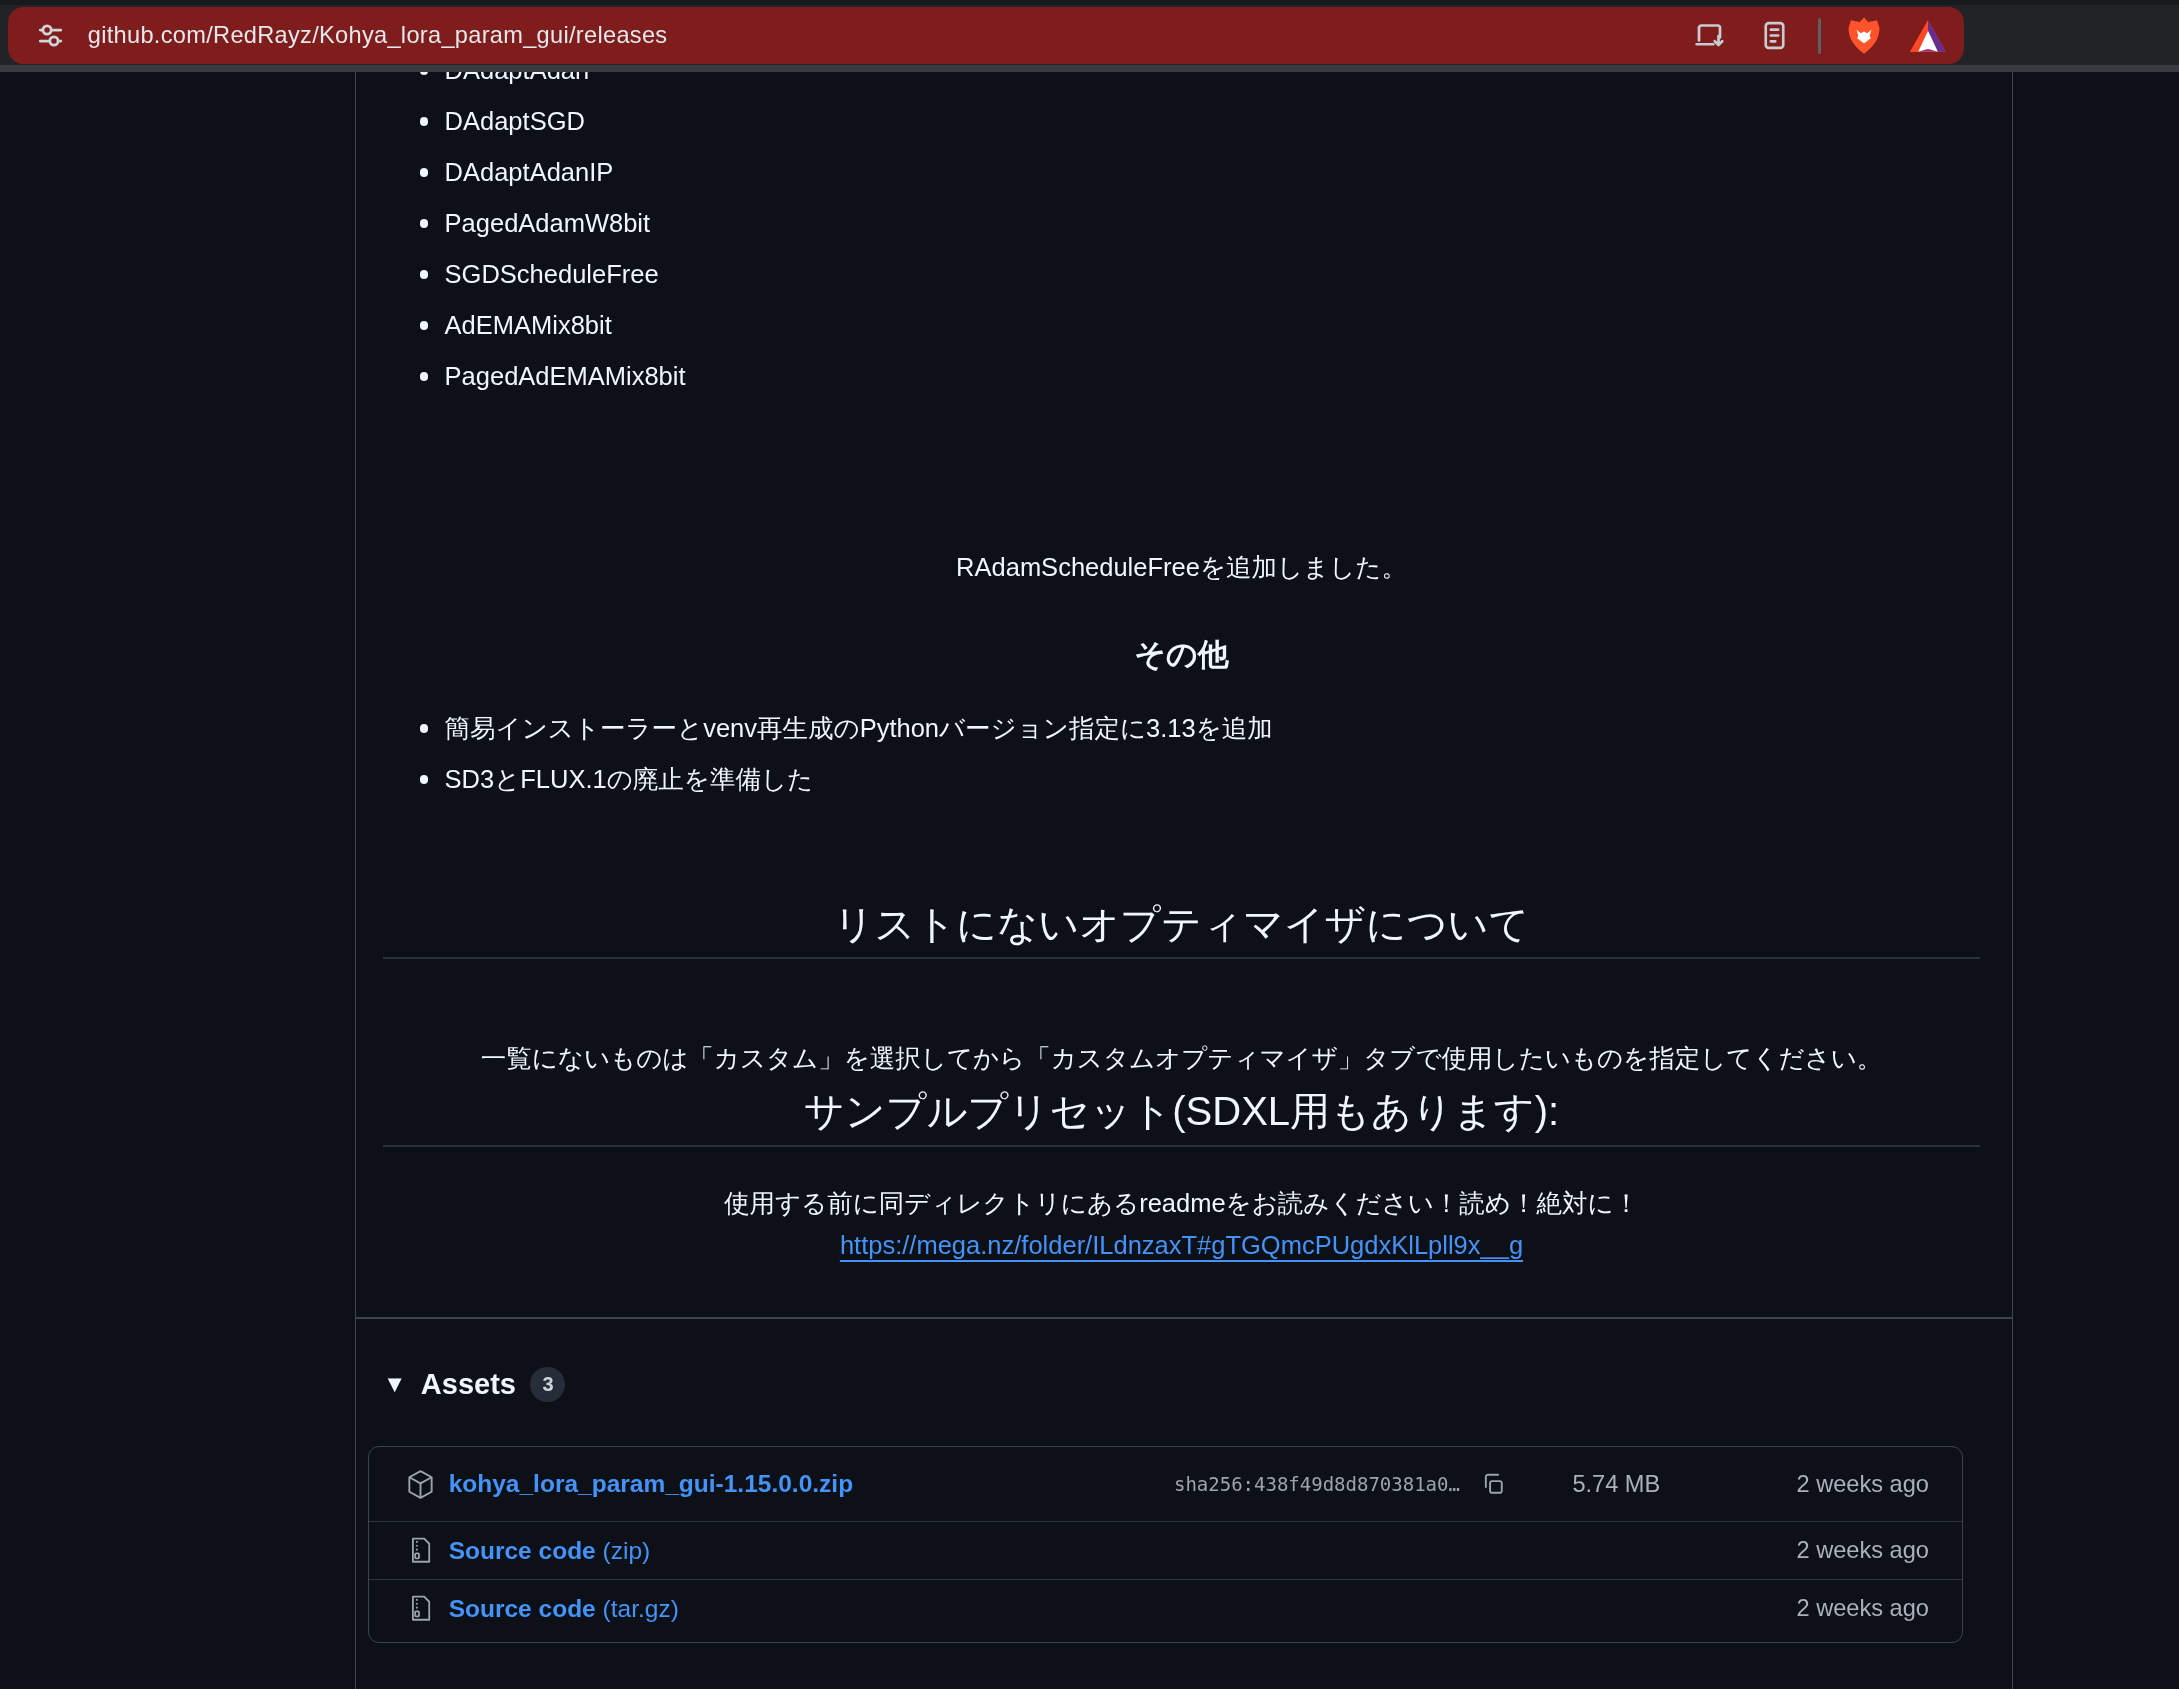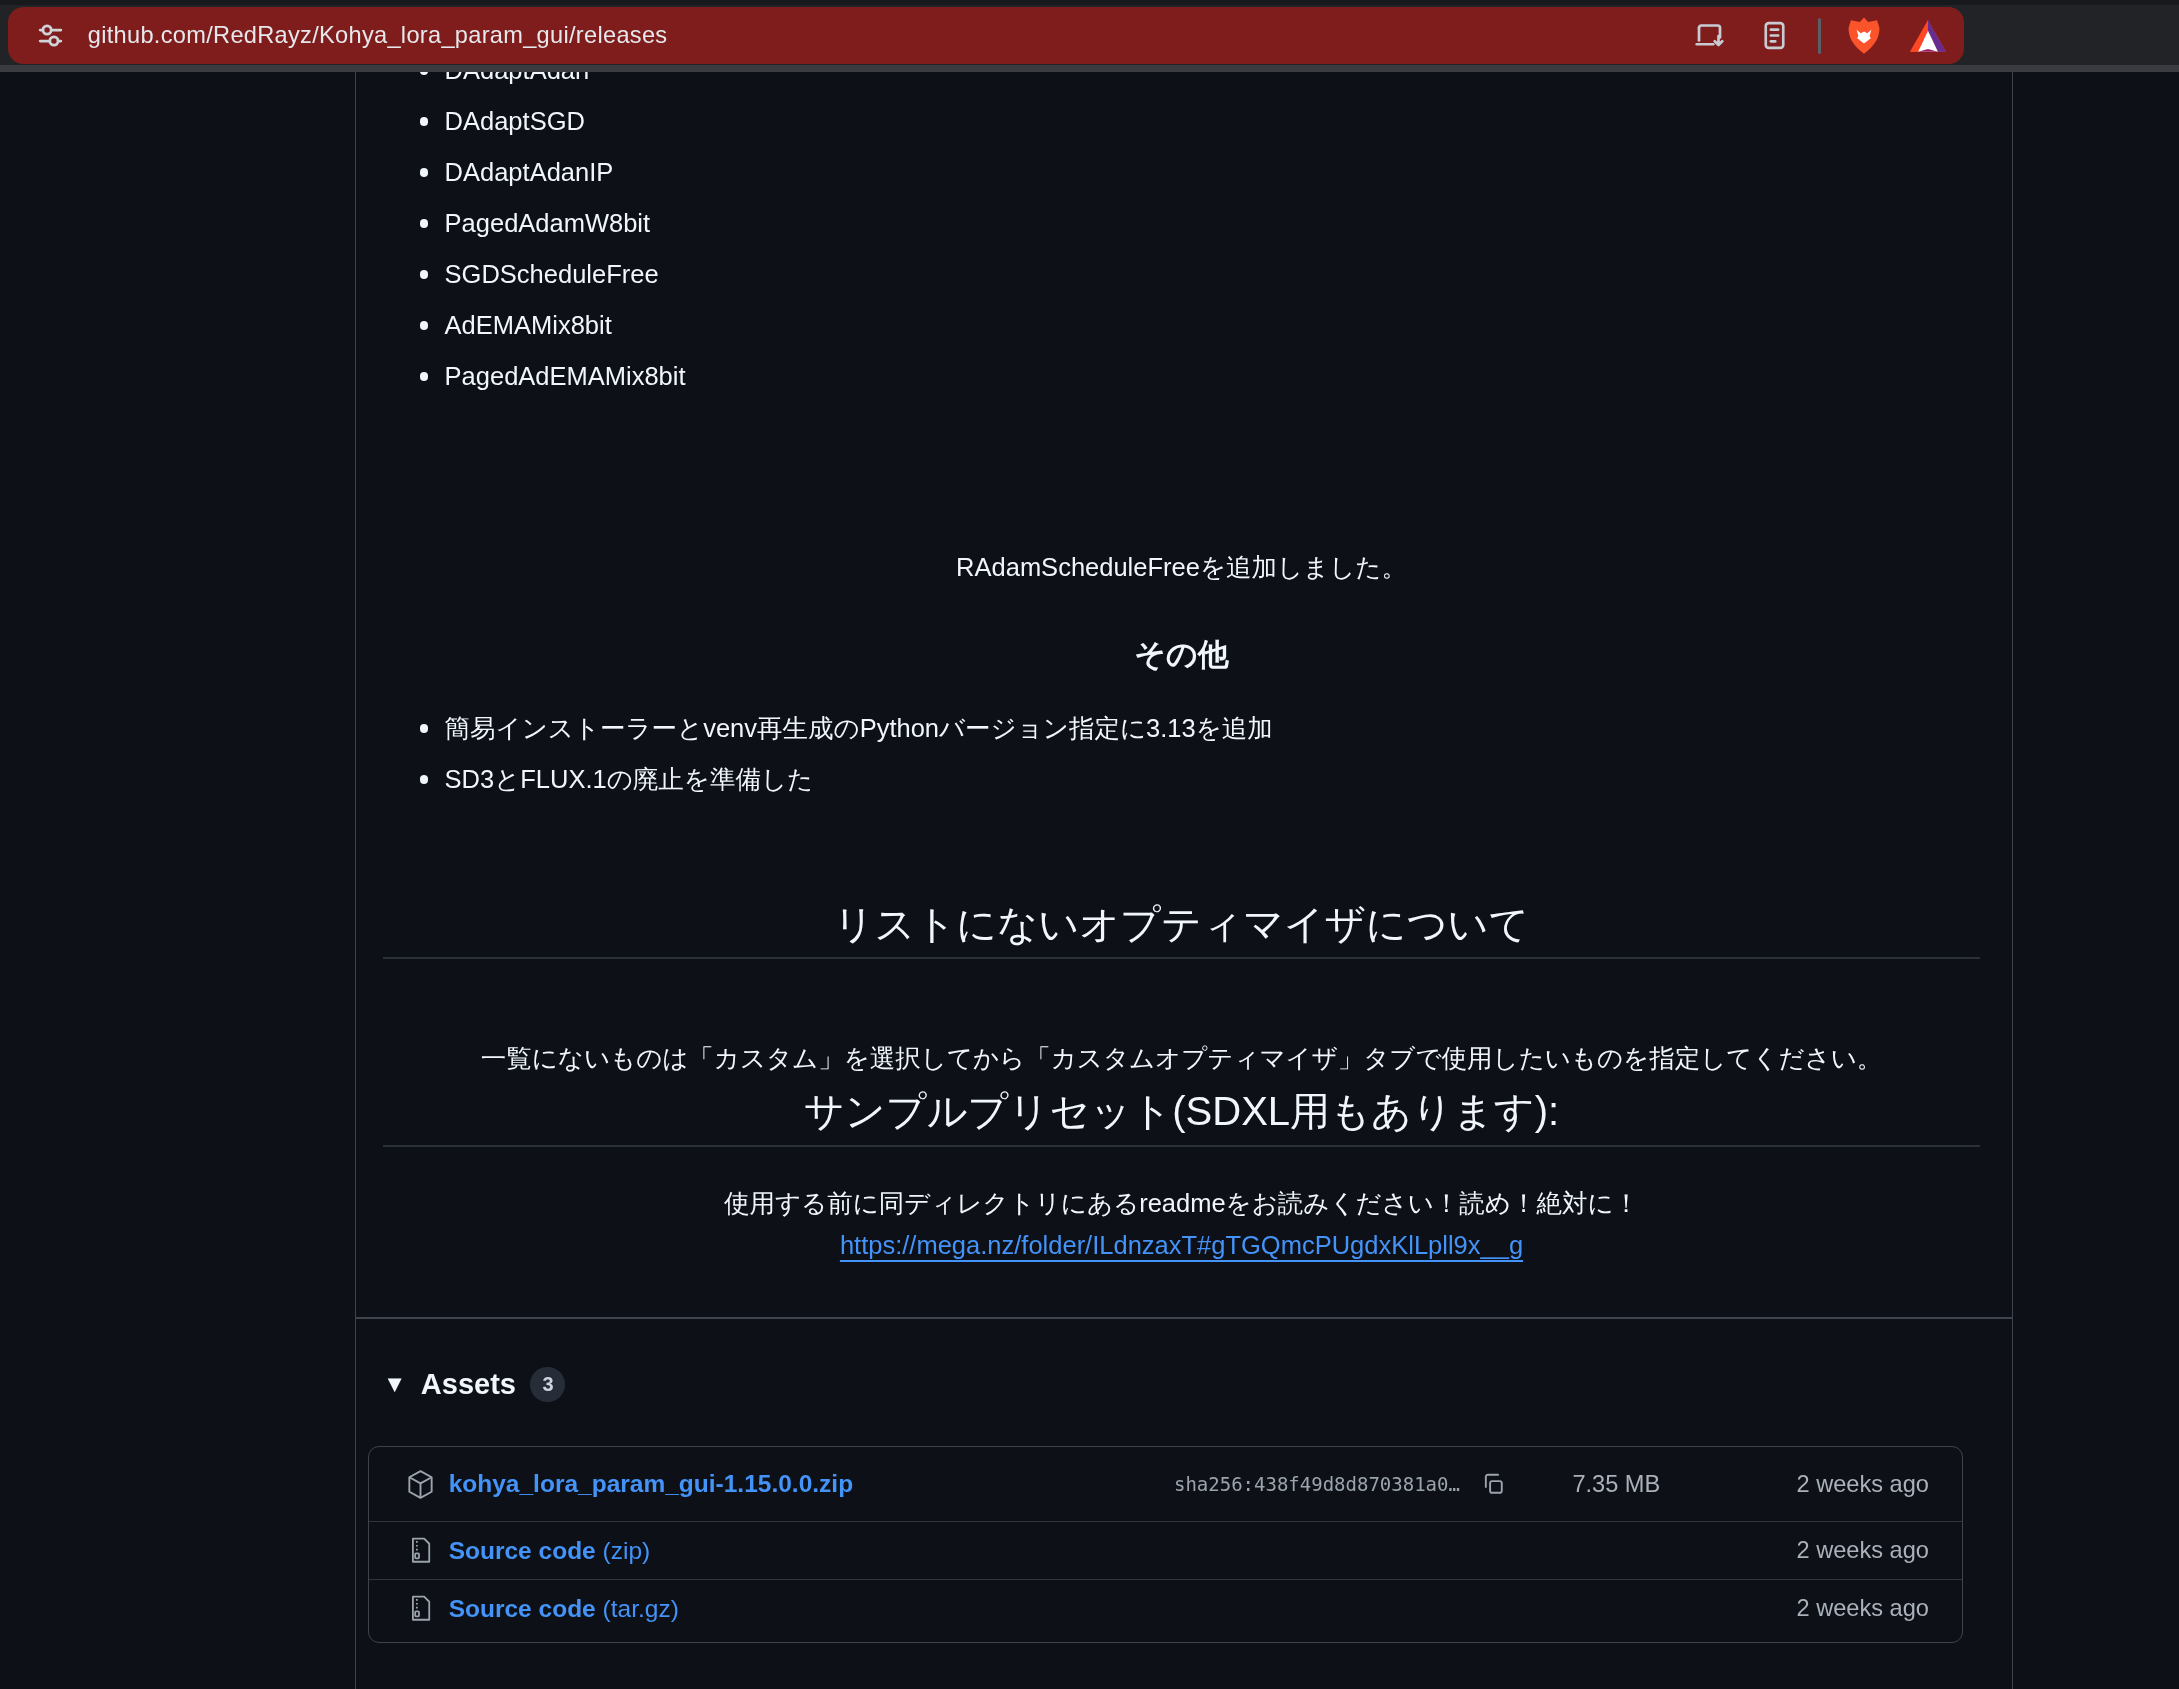--- a/index.html
+++ b/index.html
@@ -166,21 +166,21 @@
         </span>
         <a class="asset-name">kohya_lora_param_gui-1.15.0.0.zip</a>
         <span class="asset-grow"></span>
         <span class="asset-sha">sha256:438f49d8d870381a0…</span>
         <span class="copy-btn">
           <svg width="25.5" height="25.5" viewBox="0 0 24 24" fill="none" stroke="#9ba3ad" stroke-width="1.8" stroke-linecap="round" stroke-linejoin="round">
             <rect x="9.5" y="9.5" width="11" height="11" rx="2"></rect>
             <path d="M5.5 15 V5.5 a2 2 0 0 1 2 -2 H17"></path>
           </svg>
         </span>
-        <span class="asset-size">7.35 MB</span>
+        <span class="asset-size">5.74 MB</span>
         <span class="asset-age">2 weeks ago</span>
       </div>
 
       <div class="asset-row row-2">
         <span class="asset-icon">
           <svg width="23.6" height="27" viewBox="0 0 20 24" fill="none" stroke="#9ba3ad" stroke-width="1.6" stroke-linejoin="round">
             <path d="M3 1.5 h10 l4.5 4.5 v16 h-14.5 z"></path>
             <path d="M6.5 3.5 v1.5 M6.5 7 v1.5 M6.5 10.5 v1.5" stroke-dasharray="1.6 2"></path>
             <rect x="5" y="14.5" width="3.4" height="4.5" rx="0.8"></rect>
           </svg>

